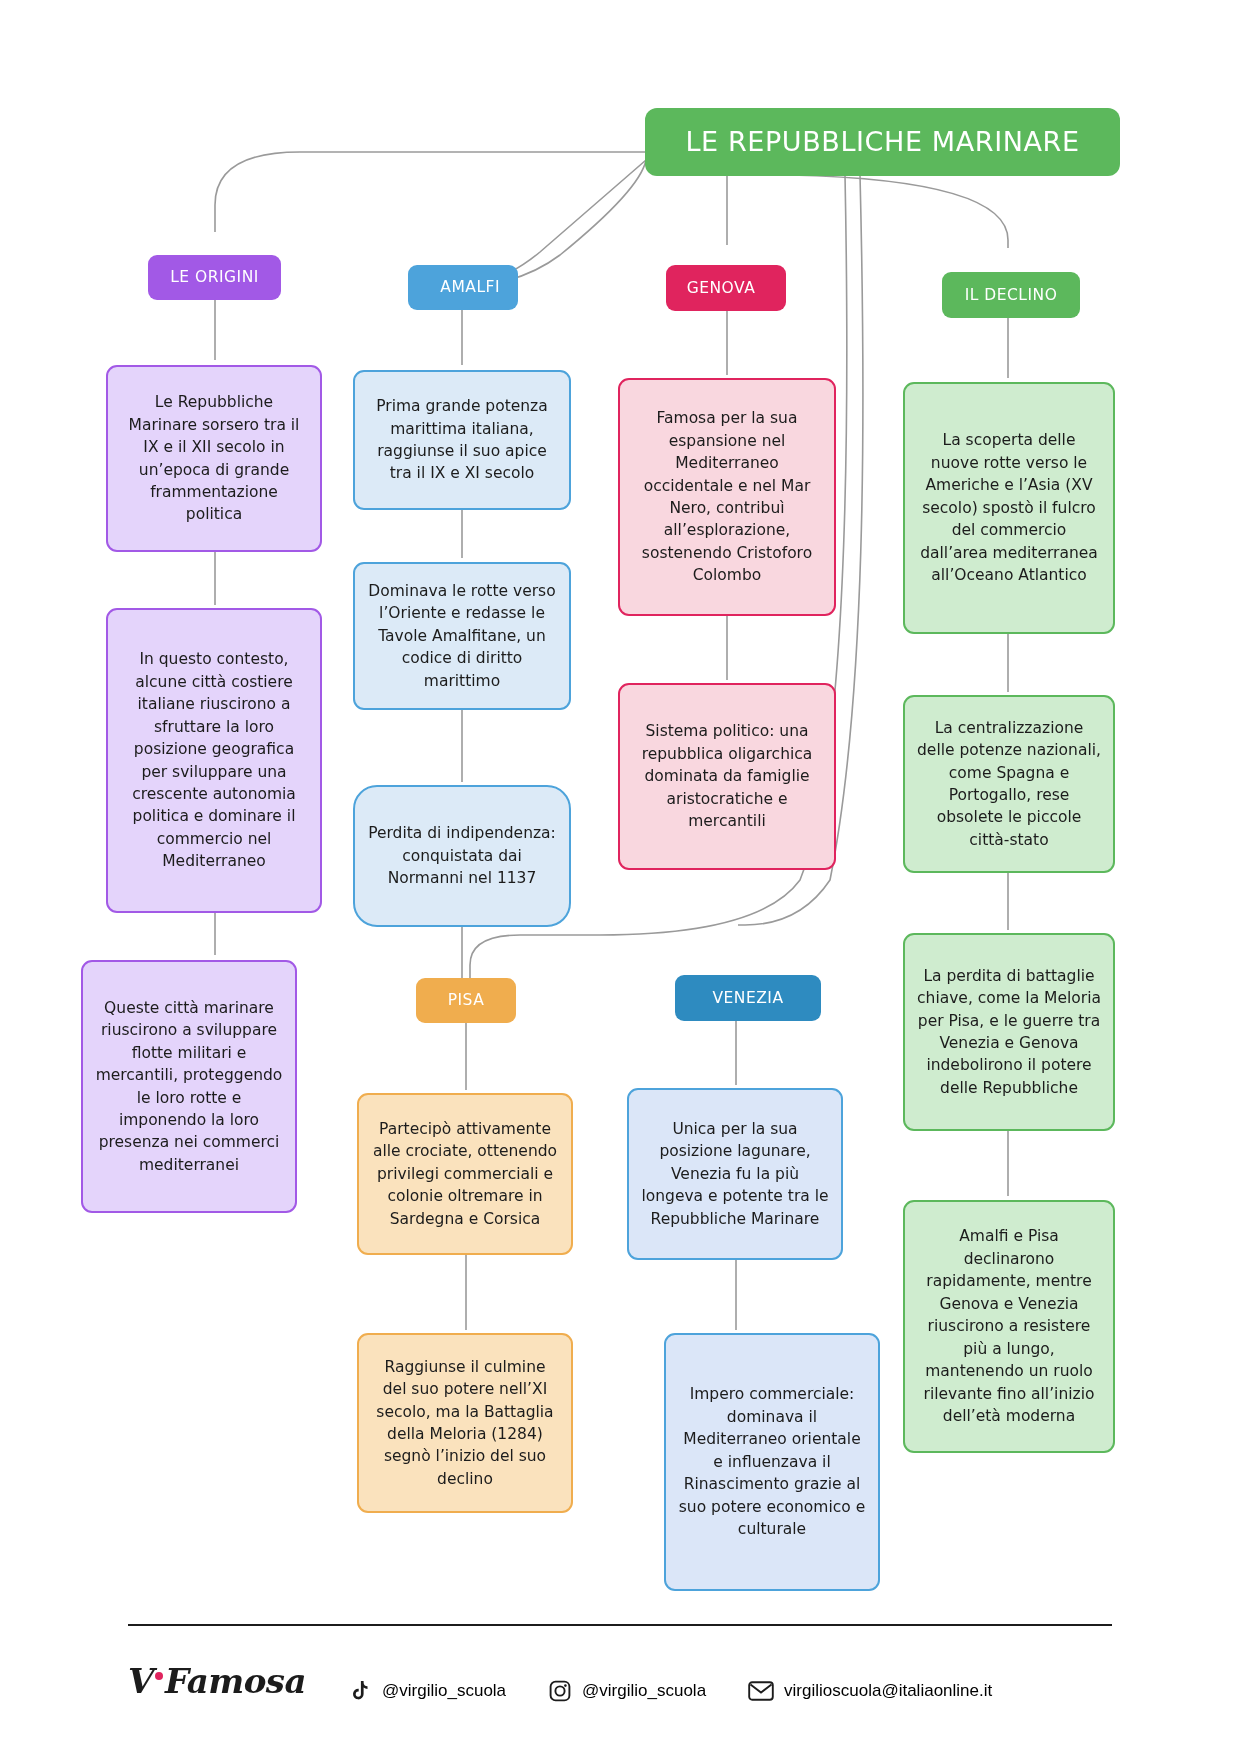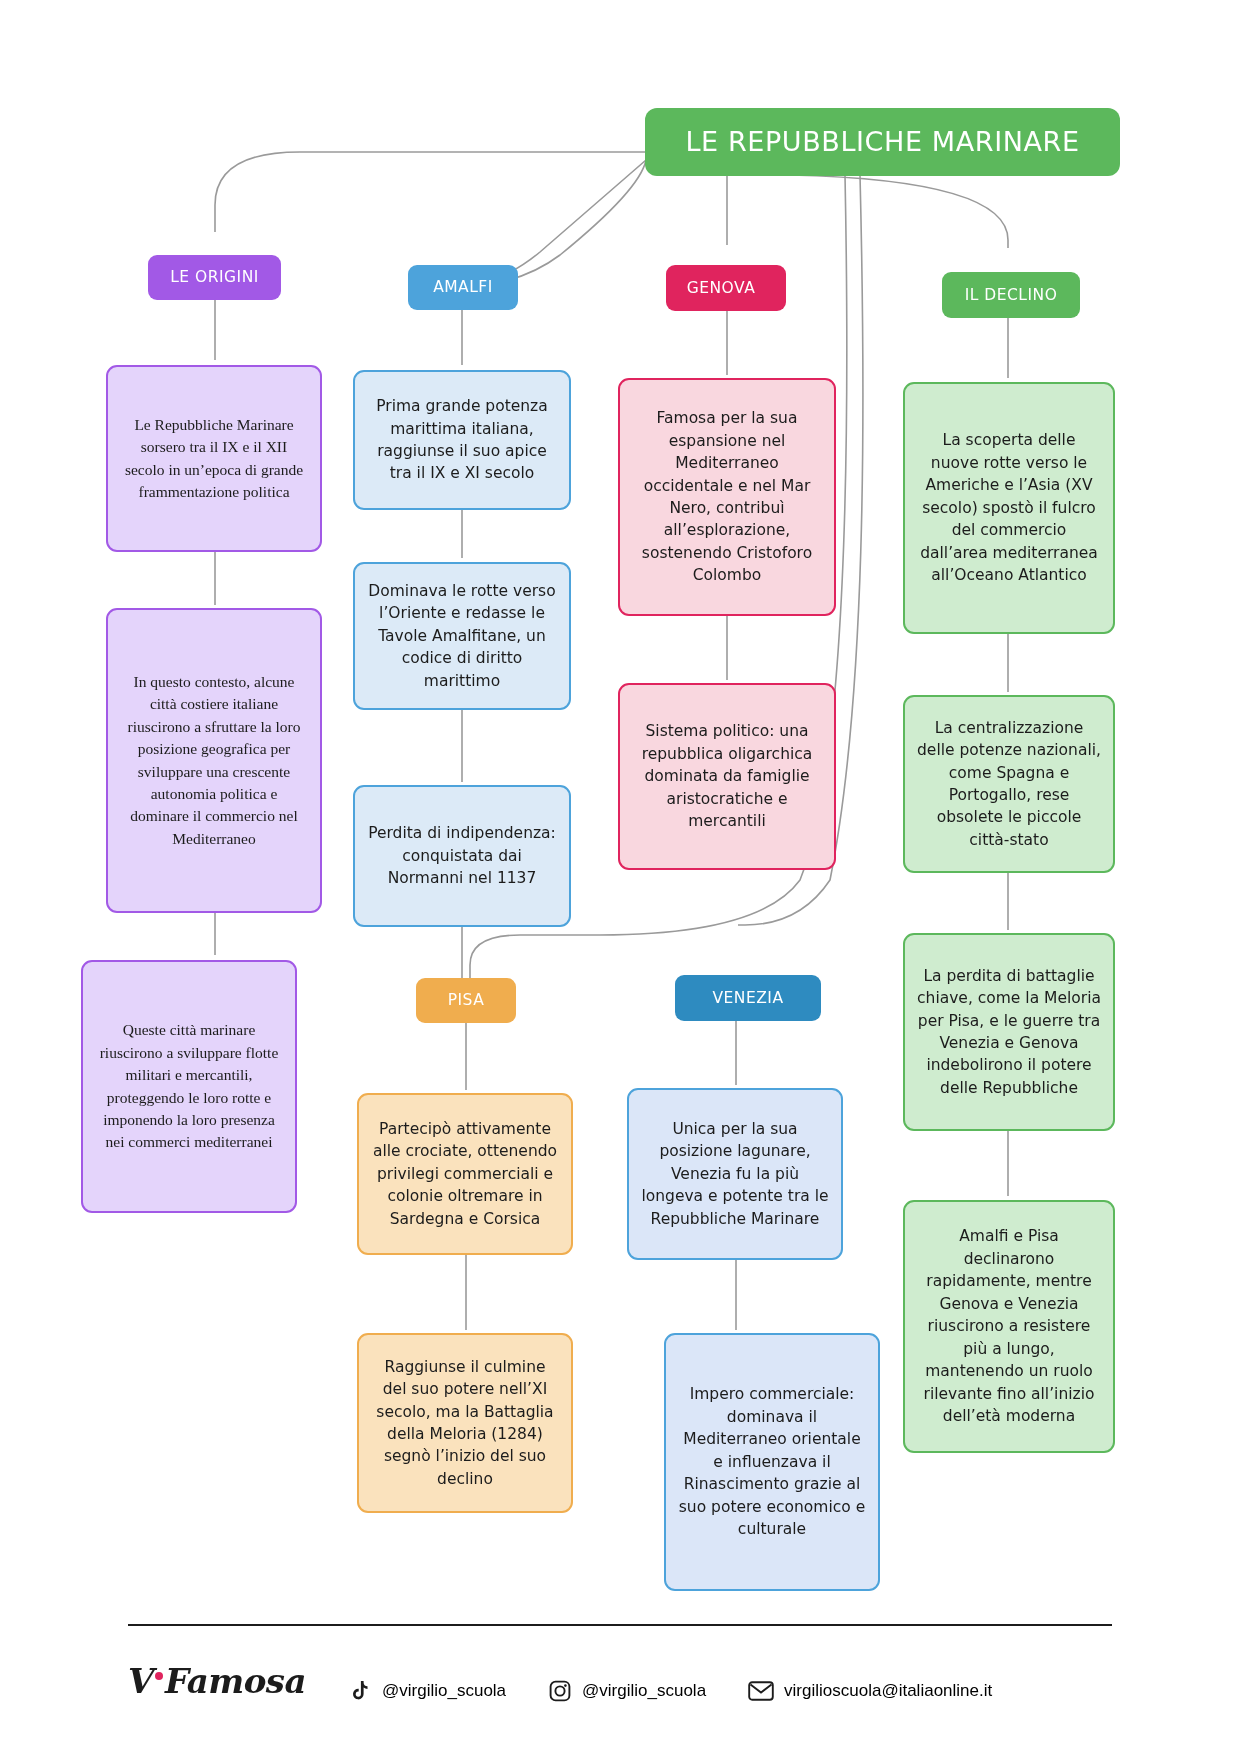--- a/index.html
+++ b/index.html
@@ -62,21 +62,21 @@
   .pill-venezia  { background: #2e8bc0; }
 
   
   .box {
     font-size: 15.5px;
     padding: 10px 12px;
     border-width: 2px;
     border-style: solid;
     border-radius: 11px;
   }
-  .box-purple { background: #e4d4fb; border-color: #a259e6; color: #1c1c1c; font-family: Liberation Serif, serif; }
+  .box-purple { background: #e4d4fb; border-color: #a259e6; color: #1c1c1c; }
   .box-blue   { background: #dceaf7; border-color: #4da3db; color: #1c1c1c; }
   .box-pink   { background: #f9d7df; border-color: #e0245e; color: #1c1c1c; }
   .box-green  { background: #cfeccf; border-color: #5cb85c; color: #1c1c1c; }
   .box-orange { background: #fae2bd; border-color: #f0ad4e; color: #1c1c1c; }
   .box-lblue  { background: #dbe6f8; border-color: #4da3db; color: #1c1c1c; }
 
   
   .footer-rule {
     position: absolute;
     left: 128px;
@@ -181,30 +181,30 @@
   <div class="node box box-purple" style="left:106px; top:365px; width:216px; height:187px;">
     <span>Le Repubbliche Marinare sorsero tra il IX e il XII secolo in un’epoca di grande frammentazione politica</span>
   </div>
   <div class="node box box-purple" style="left:106px; top:608px; width:216px; height:305px;">
     <span>In questo contesto, alcune città costiere italiane riuscirono a sfruttare la loro posizione geografica per sviluppare una crescente autonomia politica e dominare il commercio nel Mediterraneo</span>
   </div>
   <div class="node box box-purple" style="left:81px; top:960px; width:216px; height:253px;">
     <span>Queste città marinare riuscirono a sviluppare flotte militari e mercantili, proteggendo le loro rotte e imponendo la loro presenza nei commerci mediterranei</span>
   </div>
 
-  <div class="node pill pill-amalfi" style="left:408px; top:265px; width:110px; height:45px;">
+  <div class="node pill pill-amalfi" style="left:408px; top:265px; width:110px; height:45px;justify-content:flex-end;">
     <span>AMALFI</span>
   </div>
   <div class="node box box-blue" style="left:353px; top:370px; width:218px; height:140px;">
     <span>Prima grande potenza marittima italiana, raggiunse il suo apice tra il IX e XI secolo</span>
   </div>
   <div class="node box box-blue" style="left:353px; top:562px; width:218px; height:148px;">
     <span>Dominava le rotte verso l’Oriente e redasse le Tavole Amalfitane, un codice di diritto marittimo</span>
   </div>
-  <div class="node box box-blue" style="left:353px; top:785px; width:218px; height:142px;">
+  <div class="node box box-blue" style="left:353px; top:785px; width:218px; height:142px;border-radius:24px;">
     <span>Perdita di indipendenza: conquistata dai Normanni nel 1137</span>
   </div>
 
   <div class="node pill pill-genova" style="left:666px; top:265px; width:120px; height:46px;padding-left:8px;">
     <span>GENOVA</span>
   </div>
   <div class="node box box-pink" style="left:618px; top:378px; width:218px; height:238px;">
     <span>Famosa per la sua espansione nel Mediterraneo occidentale e nel Mar Nero, contribuì all’esplorazione, sostenendo Cristoforo Colombo</span>
   </div>
   <div class="node box box-pink" style="left:618px; top:683px; width:218px; height:187px;">

